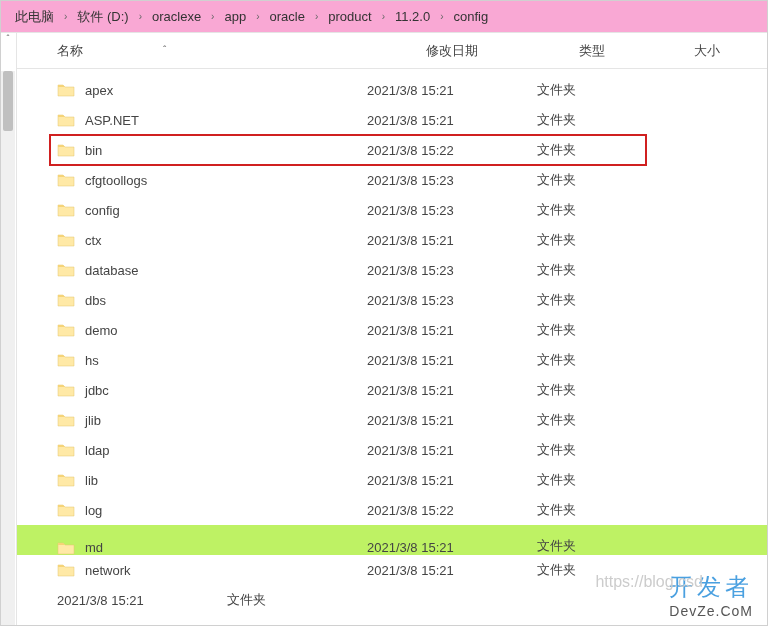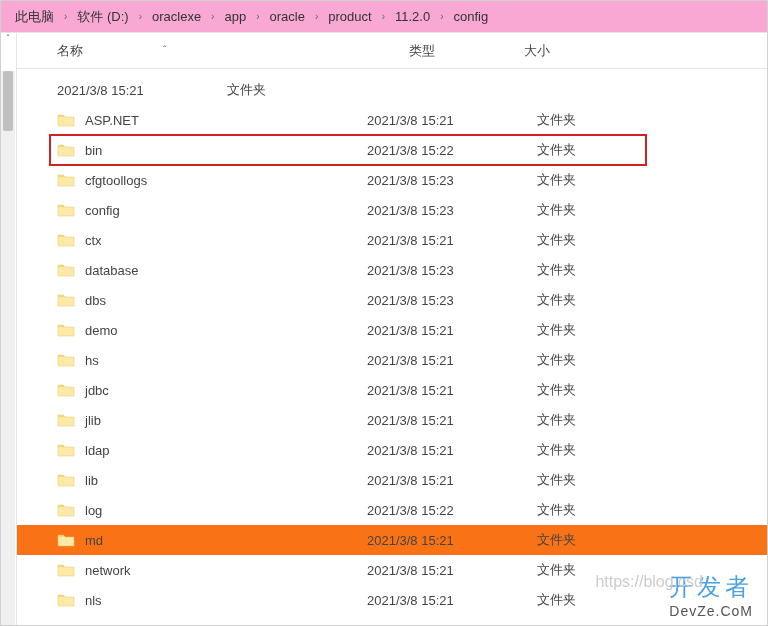--- a/index.html
+++ b/index.html
@@ -96,21 +96,22 @@
     }
     .row {
       display: flex;
       align-items: center;
       height: 30px;
       padding-left: 40px;
       color: #444;
       position: relative;
     }
     .row.selected {
-      background: #f97316;
+      background: #bef264;
+      align-items: flex-end;
     }
     .row.highlighted::before {
       content: "";
       position: absolute;
       left: 32px;
       right: 120px;
       top: -1px;
       bottom: -1px;
       border: 2px solid #d02020;
       pointer-events: none;
@@ -176,29 +177,41 @@
       <div class="nav-thumb"></div>
     </div>
   </div>
 
   <div class="main">
     <div class="header-row">
       <div class="col-name">
         <span>名称</span>
         <span class="sort-arrow">ˆ</span>
       </div>
+      <div class="col-date">
+        <span>修改日期</span>
+      </div>
       <div class="col-type">
         <span>类型</span>
       </div>
       <div class="col-size">
         <span>大小</span>
       </div>
     </div>
     <div class="rows">
         <div class="row">
+          <div class="col-name">
+            <span class="folder-icon">
+              <svg width="18" height="14" viewBox="0 0 18 14">
+                <path d="M1 2 L6 2 L8 4 L17 4 L17 13 L1 13 Z" fill="#ffe9a6" stroke="#e0c46c" stroke-width="0.5"></path>
+                <path d="M1 2 L6 2 L8 4 L1 4 Z" fill="#f5d478"></path>
+              </svg>
+            </span>
+            <span>apex</span>
+          </div>
           <div class="col-date">2021/3/8 15:21</div>
           <div class="col-type">文件夹</div>
           <div class="col-size"></div>
         </div>
         <div class="row">
           <div class="col-name">
             <span class="folder-icon">
               <svg width="18" height="14" viewBox="0 0 18 14">
                 <path d="M1 2 L6 2 L8 4 L17 4 L17 13 L1 13 Z" fill="#ffe9a6" stroke="#e0c46c" stroke-width="0.5"></path>
                 <path d="M1 2 L6 2 L8 4 L1 4 Z" fill="#f5d478"></path>
@@ -414,29 +427,20 @@
                 <path d="M1 2 L6 2 L8 4 L1 4 Z" fill="#f5d478"></path>
               </svg>
             </span>
             <span>network</span>
           </div>
           <div class="col-date">2021/3/8 15:21</div>
           <div class="col-type">文件夹</div>
           <div class="col-size"></div>
         </div>
         <div class="row">
-          <div class="col-name">
-            <span class="folder-icon">
-              <svg width="18" height="14" viewBox="0 0 18 14">
-                <path d="M1 2 L6 2 L8 4 L17 4 L17 13 L1 13 Z" fill="#ffe9a6" stroke="#e0c46c" stroke-width="0.5"></path>
-                <path d="M1 2 L6 2 L8 4 L1 4 Z" fill="#f5d478"></path>
-              </svg>
-            </span>
-            <span>nls</span>
-          </div>
           <div class="col-date">2021/3/8 15:21</div>
           <div class="col-type">文件夹</div>
           <div class="col-size"></div>
         </div>
       </div>
   </div>
 </div>
 
 <div class="watermark">
   <div class="blog">https://blog.csd</div>

